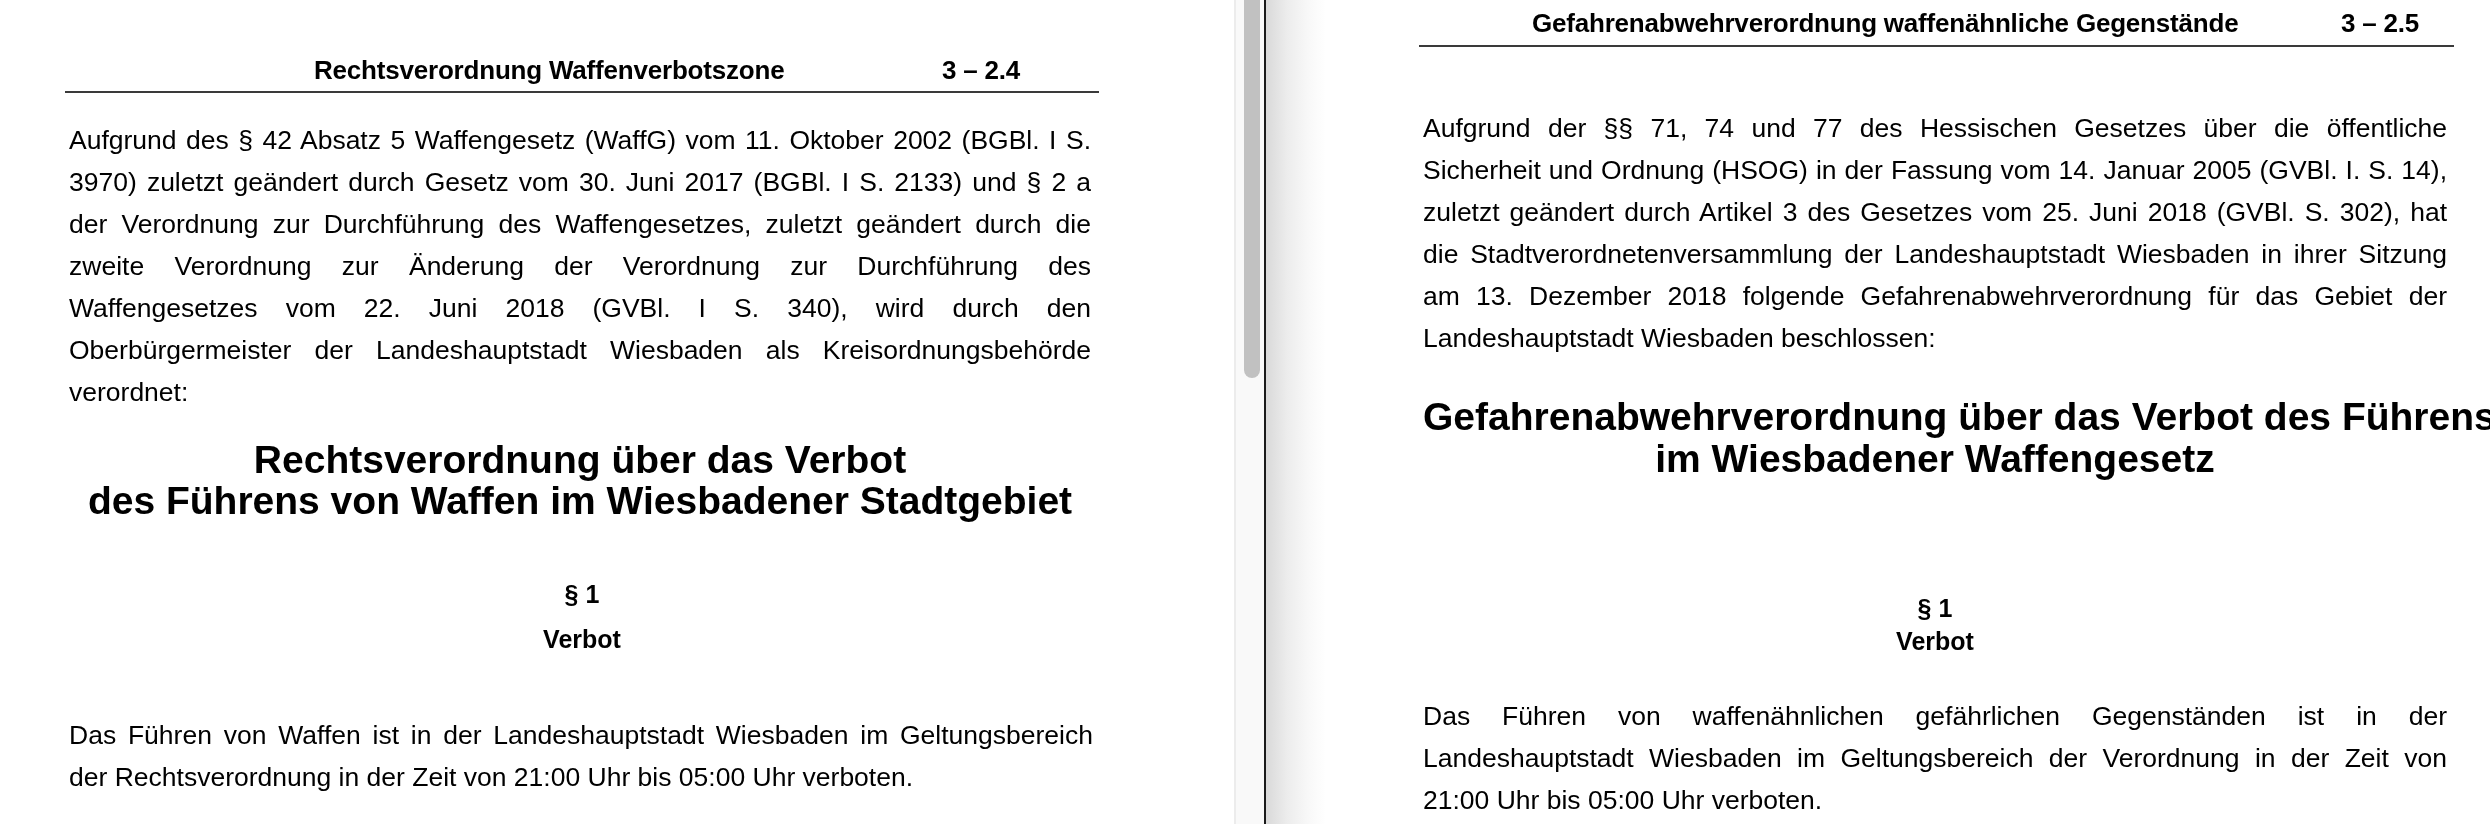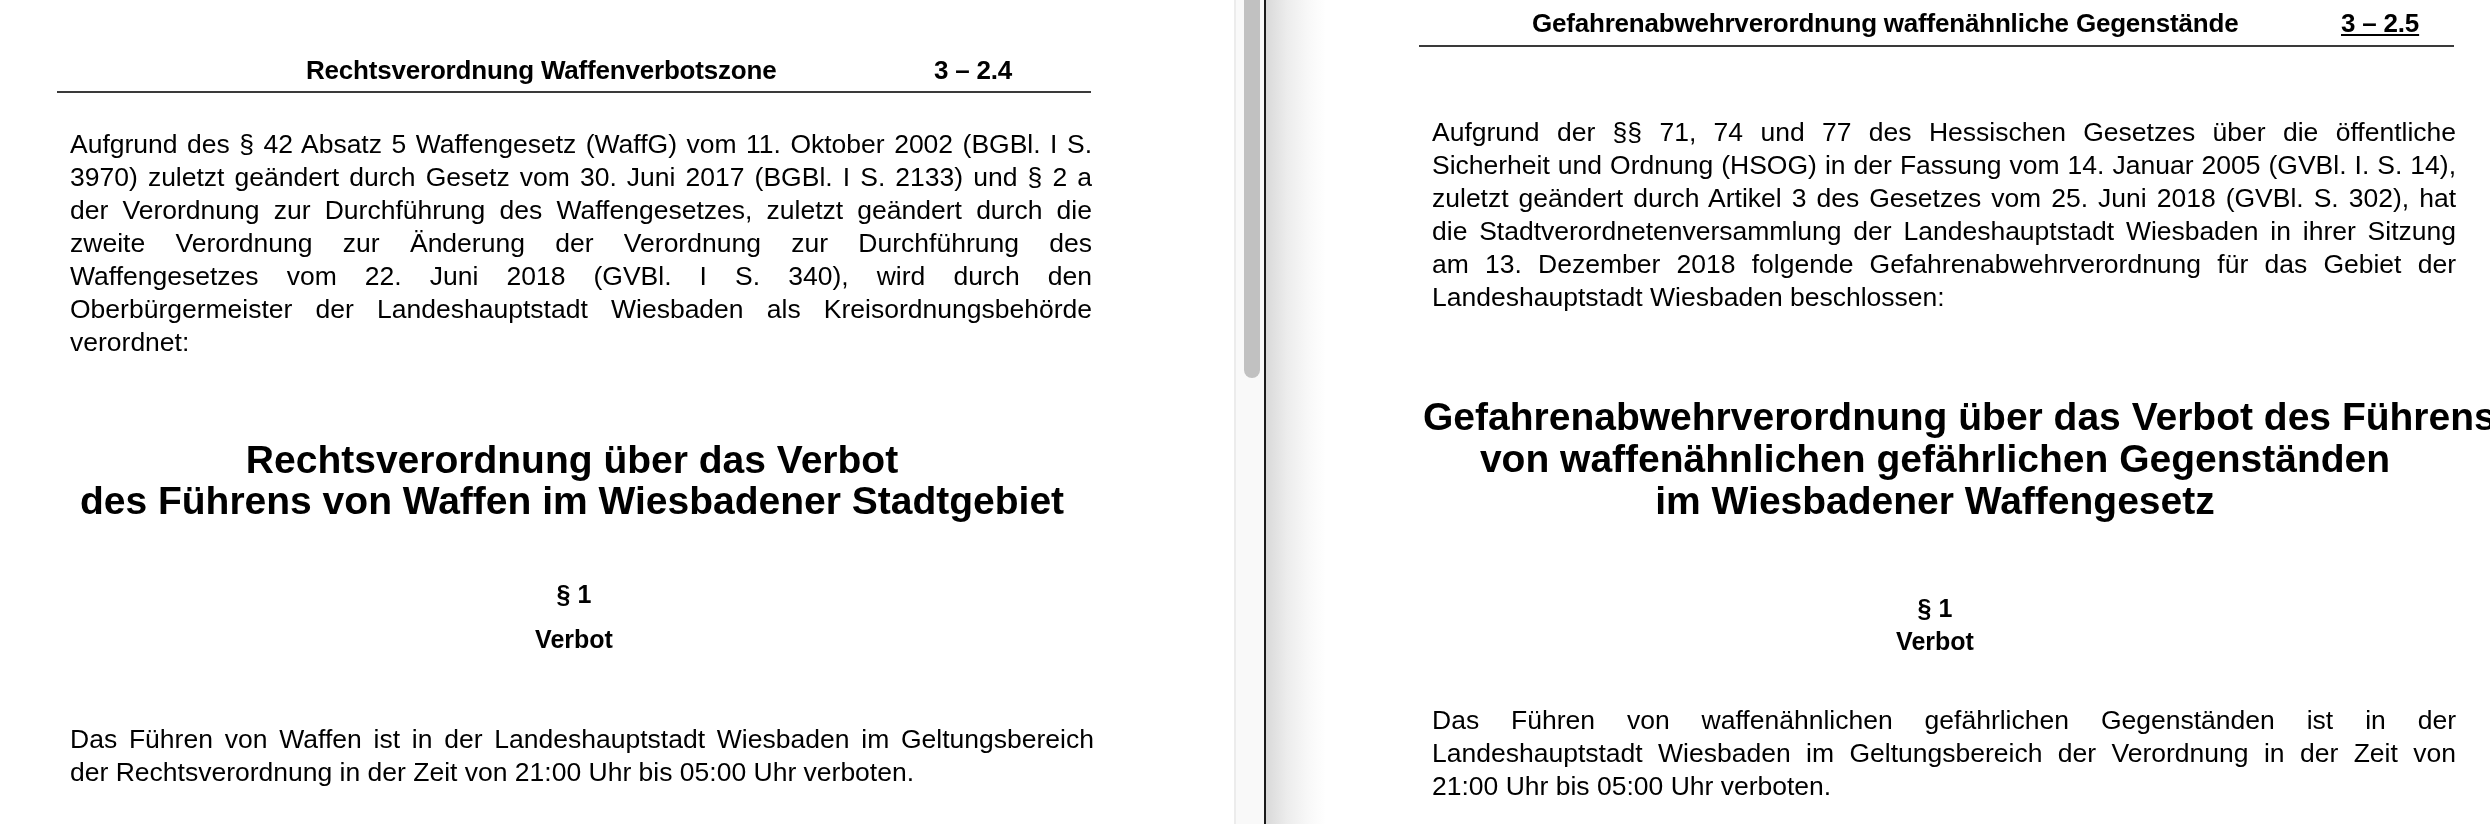--- a/index.html
+++ b/index.html
@@ -2,41 +2,41 @@
 <html><head>
 <meta charset="utf-8">
 <style>
   html, body { margin:0; padding:0; }
   body {
     width:2490px; height:824px; overflow:hidden; position:relative;
     background:#ffffff; color:#000;
     font-family:"Liberation Sans", sans-serif;
   }
   .pane { position:absolute; top:0; height:824px; overflow:hidden;padding-left:46px; }
-  #left-pane { left:4px; width:1234px; background:#fff; }
+  #left-pane { left:12px; width:1234px; background:#fff; }
   #right-pane { left:1266px; width:1224px; background:#fff; }
   .shadow {
     position:absolute; left:0; top:0; width:60px; height:824px;
     background:linear-gradient(to right, #d9d9d9 0%, #ececec 35%, #f8f8f8 70%, rgba(255,255,255,0) 100%);
   }
   .scroll-track {
     position:absolute; left:1234px; top:0; width:30px; height:824px;
     background:#f9f9f9; border-left:2px solid #ececec; box-sizing:border-box;
   }
   .scroll-thumb {
     position:absolute; left:8px; top:-10px; width:16px; height:388px;
     background:#c1c1c1; border-radius:8px;
   }
   .divider {
     position:absolute; left:1264px; top:0; width:2px; height:824px; background:#1a1a1a;
   }
   .hdr { position:absolute; font-weight:bold; font-size:26px; white-space:nowrap; letter-spacing:-0.2px; }
   .rule { position:absolute; height:2px; background:#3a3a3a; }
   .para {
-    position:absolute; font-size:26.5px; line-height:33px; text-align:justify; margin:9px;
+    position:absolute; font-size:26.5px; line-height:42px; text-align:justify; margin:0;
   }
   .para.last-left { text-align-last:left; }
   .title {
     position:absolute; font-weight:bold; font-size:39px; line-height:41px; text-align:center; margin:0;
   }
   .title span { display:block; white-space:nowrap; }
   .sec { position:absolute; font-weight:bold; font-size:25px; text-align:center; white-space:nowrap; }
 </style>
 </head>
 <body>
@@ -60,28 +60,27 @@
 </div>
 
 <div class="scroll-track">
   <div class="scroll-thumb"></div>
 </div>
 <div class="divider"></div>
 
 <div id="right-pane" class="pane">
   <div class="shadow"></div>
   <div class="hdr" style="left:266px; top:8px;">Gefahrenabwehrverordnung waffenähnliche Gegenstände</div>
-  <div class="hdr" style="left:1075px; top:8px;text-decoration:underline;">3 – 2.5</div>
+  <div class="hdr" style="left:1075px; top:8px;">3 – 2.5</div>
   <div class="rule" style="left:153px; top:45px; width:1035px;"></div>
 
   <p class="para last-left" style="left:157px; top:107px; width:1024px;">Aufgrund der §§ 71, 74 und 77 des Hessischen Gesetzes über die öffentliche Sicherheit und Ordnung (HSOG) in der Fassung vom 14. Januar 2005 (GVBl. I. S. 14), zuletzt geändert durch Artikel 3 des Gesetzes vom 25. Juni 2018 (GVBl. S. 302), hat die Stadtverordnetenversammlung der Landeshauptstadt Wiesbaden in ihrer Sitzung am 13. Dezember 2018 folgende Gefahrenabwehrverordnung für das Gebiet der Landeshauptstadt Wiesbaden beschlossen:</p>
 
   <div class="title" style="left:157px; top:396px; width:1024px; line-height:42px;">
     <span>Gefahrenabwehrverordnung über das Verbot des Führens</span>
-    <span>von waffenähnlichen gefährlichen Gegenständen</span>
     <span>im Wiesbadener Waffengesetz</span>
   </div>
 
   <div class="sec" style="left:569px; top:594px; width:200px;">§ 1</div>
   <div class="sec" style="left:569px; top:627px; width:200px;">Verbot</div>
 
   <p class="para last-left" style="left:157px; top:695px; width:1024px;">Das Führen von waffenähnlichen gefährlichen Gegenständen ist in der Landeshauptstadt Wiesbaden im Geltungsbereich der Verordnung in der Zeit von 21:00 Uhr bis 05:00 Uhr verboten.</p>
 </div>
 
 </body></html>

